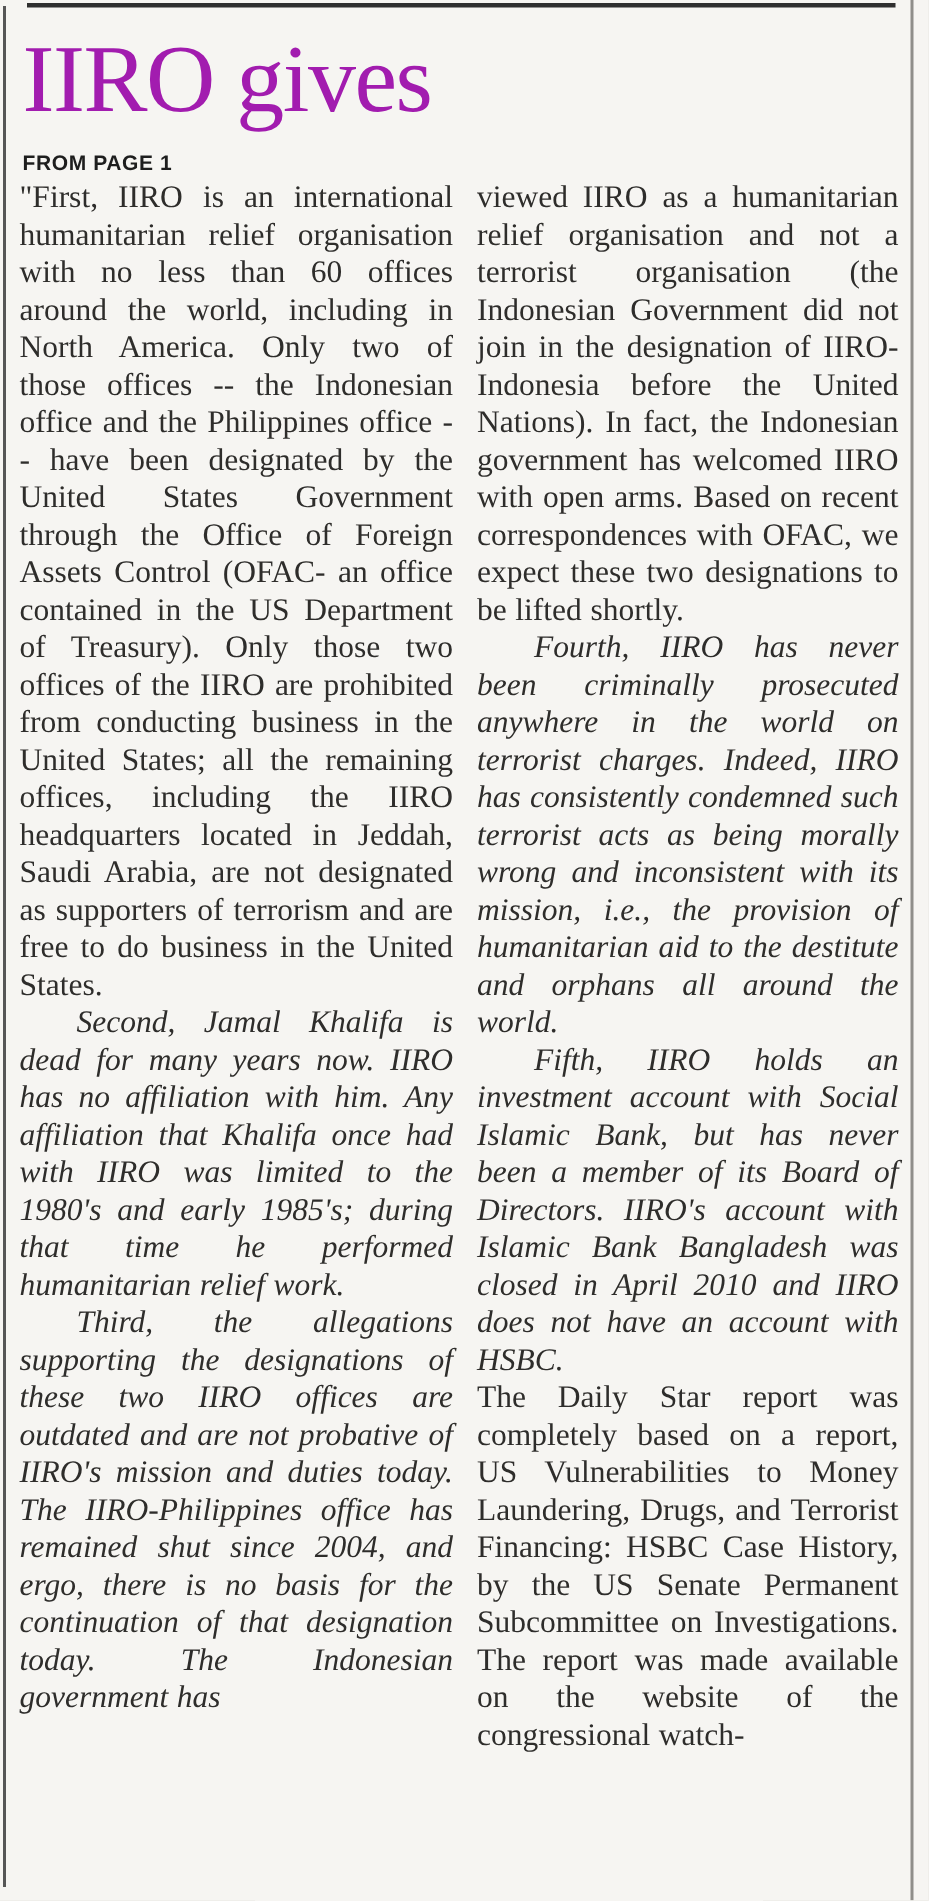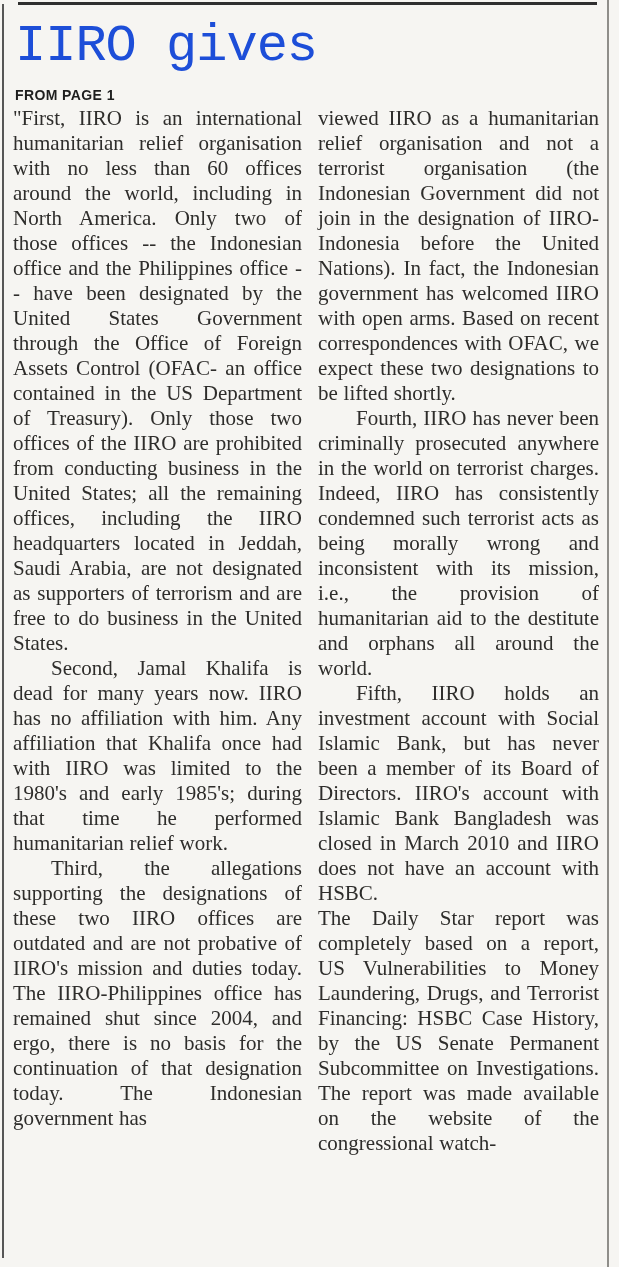--- a/index.html
+++ b/index.html
@@ -32,26 +32,26 @@
     top: 0; left: 607px;
     width: 2px; height: 1267px;
     background: #8f8e8a;
   }
   .content {
     position: absolute;
     top: 14px; left: 13px;
     width: 586px;
   }
   .headline {
-    font-family: Liberation Mono, monospace;
+    font-family: Liberation Serif, serif;
     font-weight: 400;
-    font-size: 52px;
+    font-size: 64px;
     line-height: 1.1;
     letter-spacing: -1px;
-    color: #1d4ed8;
+    color: #a21caf;
     margin: 4px 0 0 2px;
   }
   .kicker {
     font-family: "Liberation Sans", sans-serif;
     font-weight: 700;
     font-size: 14px;
     letter-spacing: 0.4px;
     color: #1e1e1e;
     margin: 12px 0 3px 2px;
   }
@@ -66,21 +66,21 @@
     color: #2e2d2b;
     text-align: justify;
     text-justify: inter-word;
     hyphens: auto;
     -webkit-hyphens: auto;
     word-spacing: 0.5px;
   }
   .column.left  { width: 289px; }
   .column.right { width: 281px; }
   .para { margin: 0; }
-  .para.indent { text-indent: 38px; }
+  .para.indent { text-indent: 38px; font-style: italic; }
   .para.heading {
     font-weight: 700;
     text-align: left;
     letter-spacing: 0.2px;
   }
 </style>
 </head>
 <body>
 
 <div class="page">
@@ -93,18 +93,18 @@
     <div class="kicker">FROM PAGE 1</div>
     <div class="columns">
       <div class="column left">
           <p class="para">"First, IIRO is an international humanitarian relief organisation with no less than 60 offices around the world, including in North America. Only two of those offices -- the Indonesian office and the Philippines office -- have been designated by the United States Government through the Office of Foreign Assets Control (OFAC- an office contained in the US Department of Treasury). Only those two offices of the IIRO are prohibited from conducting business in the United States; all the remaining offices, including the IIRO headquarters located in Jeddah, Saudi Arabia, are not designated as supporters of terrorism and are free to do business in the United States.</p>
           <p class="para indent">Second, Jamal Khalifa is dead for many years now. IIRO has no affiliation with him. Any affiliation that Khalifa once had with IIRO was limited to the 1980's and early 1985's; during that time he performed humanitarian relief work.</p>
           <p class="para indent">Third, the allegations supporting the designations of these two IIRO offices are outdated and are not probative of IIRO's mission and duties today. The IIRO-Philippines office has remained shut since 2004, and ergo, there is no basis for the continuation of that designation today. The Indonesian government has</p>
         </div>
       <div class="column right">
           <p class="para">viewed IIRO as a humanitarian relief organisation and not a terrorist organisation (the Indonesian Government did not join in the designation of IIRO- Indonesia before the United Nations). In fact, the Indonesian government has welcomed IIRO with open arms. Based on recent correspondences with OFAC, we expect these two designations to be lifted shortly.</p>
           <p class="para indent">Fourth, IIRO has never been criminally prosecuted anywhere in the world on terrorist charges. Indeed, IIRO has consistently condemned such terrorist acts as being morally wrong and inconsistent with its mission, i.e., the provision of humanitarian aid to the destitute and orphans all around the world.</p>
-          <p class="para indent">Fifth, IIRO holds an investment account with Social Islamic Bank, but has never been a member of its Board of Directors. IIRO's account with Islamic Bank Bangladesh was closed in March 2010 and IIRO does not have an account with HSBC.</p>
+          <p class="para indent">Fifth, IIRO holds an investment account with Social Islamic Bank, but has never been a member of its Board of Directors. IIRO's account with Islamic Bank Bangladesh was closed in April 2010 and IIRO does not have an account with HSBC.</p>
           <p class="para">The Daily Star report was completely based on a report, US Vulnerabilities to Money Laundering, Drugs, and Terrorist Financing: HSBC Case History, by the US Senate Permanent Subcommittee on Investigations. The report was made available on the website of the congressional watch-</p>
         </div>
     </div>
   </div>
 </div>
 
 </body></html>

